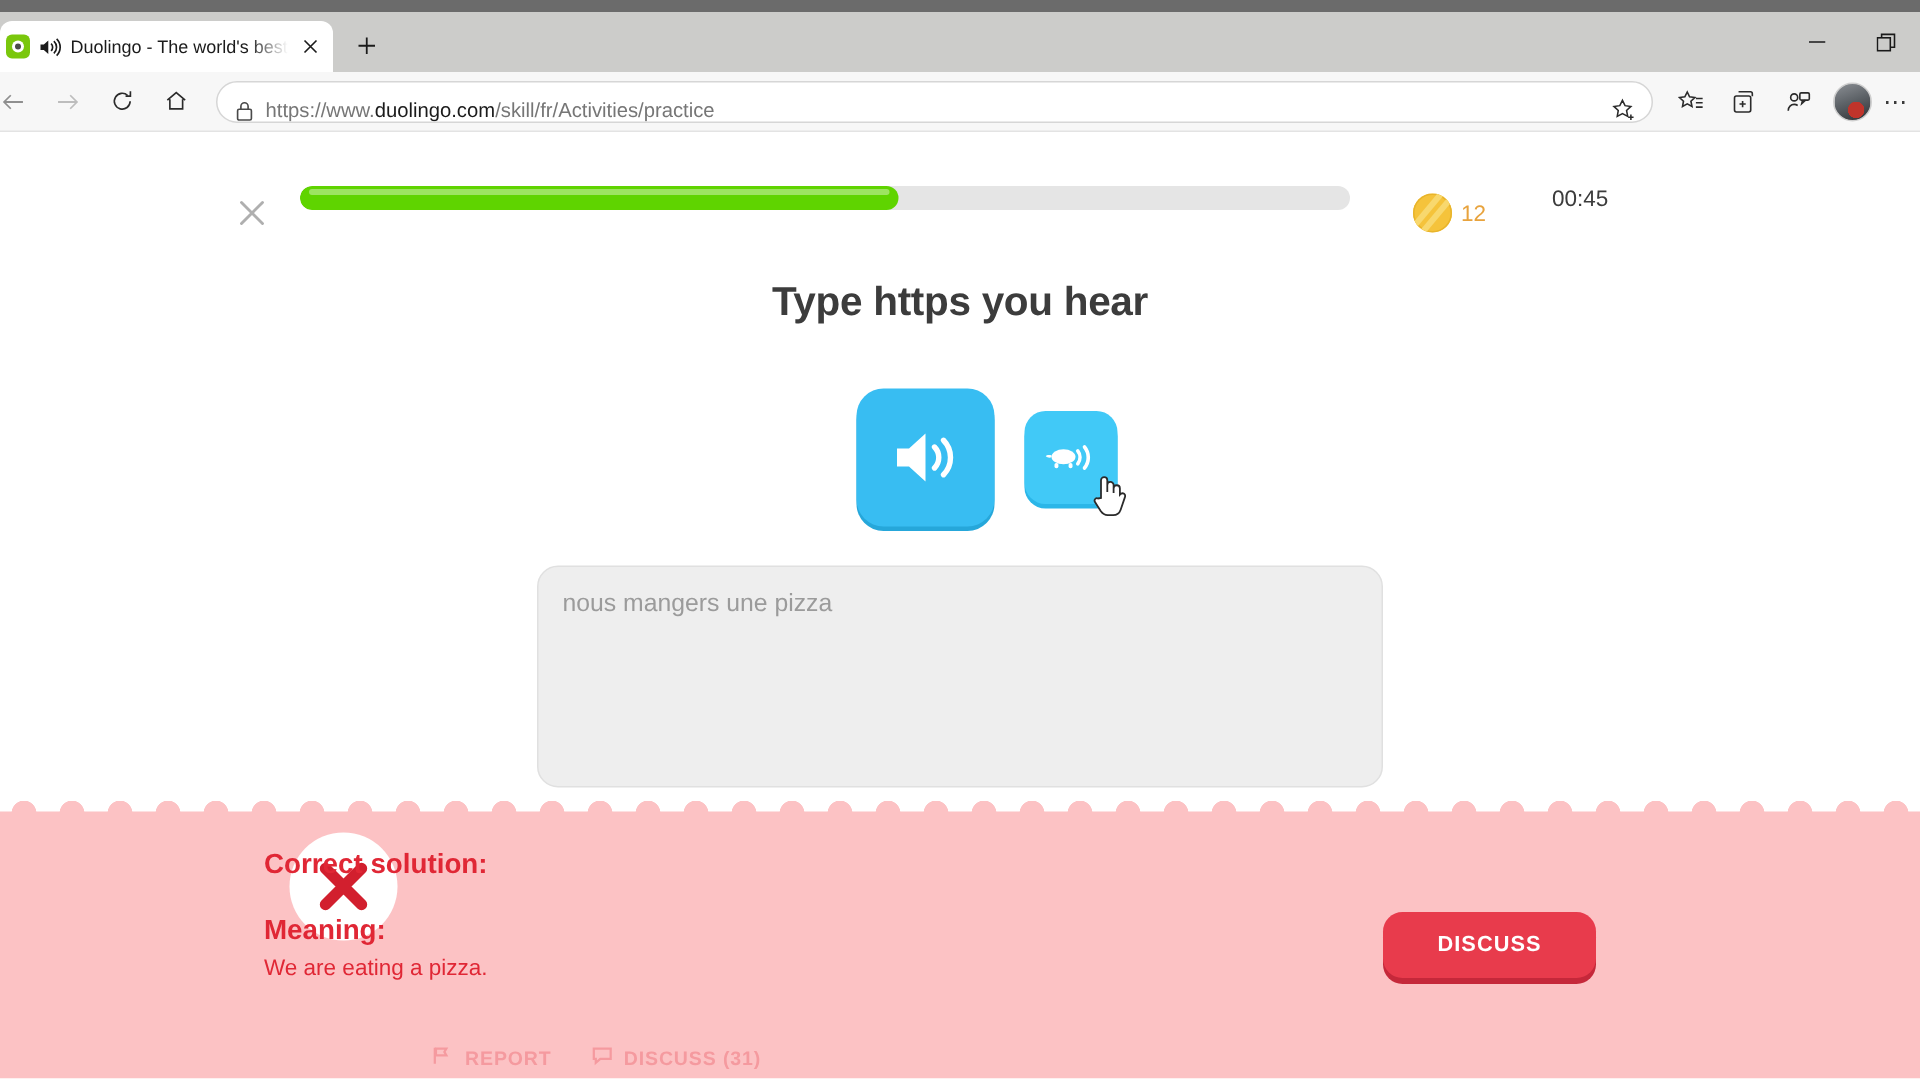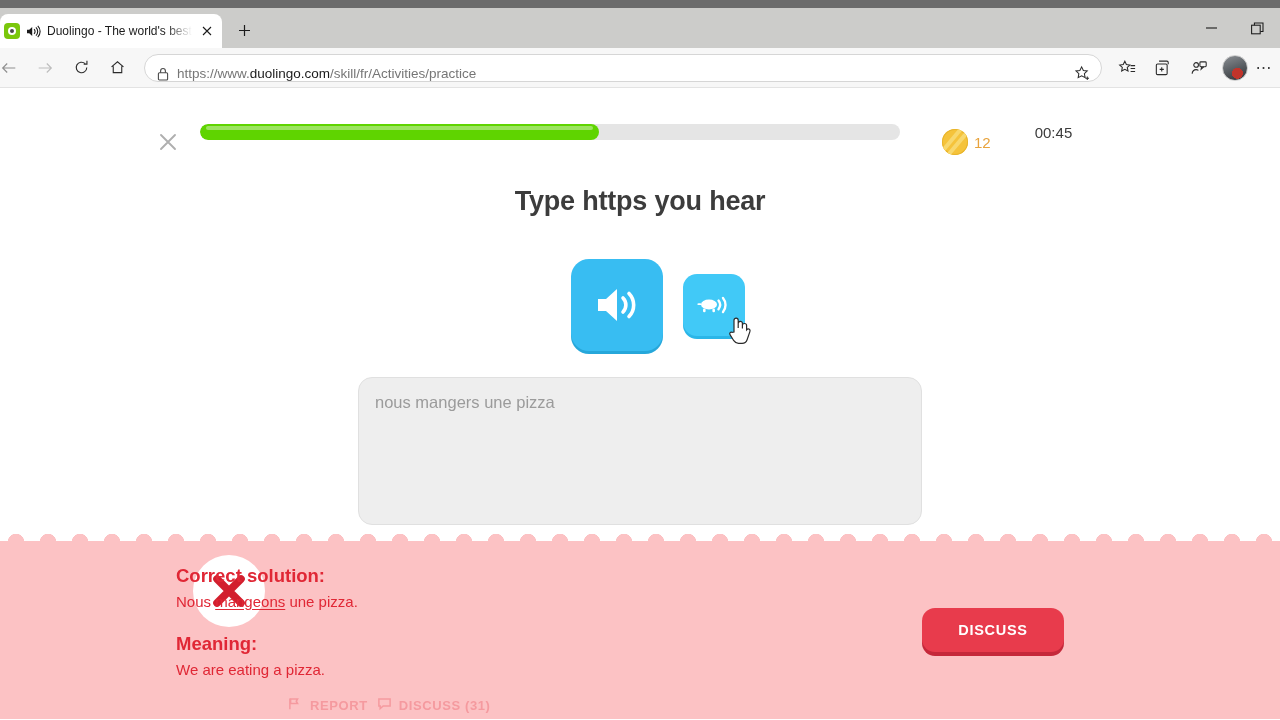--- a/index.html
+++ b/index.html
@@ -336,21 +336,21 @@
   .fb-h.meaning { margin-top: 17px; }
   .fb-p {
     font-size: 15px;
     color: #e02735;
     line-height: 1.6;
   }
   .fb-p u { text-decoration: underline; text-underline-offset: 2px; }
   .fb-links {
     position: absolute;
     left: 288px; bottom: 5px;
-    display: flex; align-items: center; gap: 9px;
+    display: flex; align-items: center; gap: 26px;
     color: #f59a9f;
   }
   .fb-link {
     display: flex; align-items: center; gap: 7px;
     font-size: 13px;
     font-weight: bold;
     letter-spacing: 0.6px;
     color: #f59a9f;
   }
   .continue-btn {
@@ -535,21 +535,20 @@
 
     <div class="feedback">
       <div class="fb-icon">
         <svg width="38" height="38" viewBox="0 0 38 38" stroke="#d21f2e" stroke-width="7.6" stroke-linecap="round">
           <path d="M7 7l24 24M31 7L7 31"></path>
         </svg>
       </div>
       <div class="fb-inner">
         <div class="fb-text">
           <div class="fb-h">Correct solution:</div>
-          <div class="fb-p"><span>Nous </span><u>mangeons</u><span> une pizza.</span></div>
           <div class="fb-h meaning">Meaning:</div>
           <div class="fb-p">We are eating a pizza.</div>
         </div>
       </div>
 
       <div class="fb-links">
         <div class="fb-link">
           <span>
             <svg width="15" height="15" viewBox="0 0 16 16" stroke="#f59a9f" stroke-width="1.6" fill="none">
               <path d="M2 14V2.6"></path>

